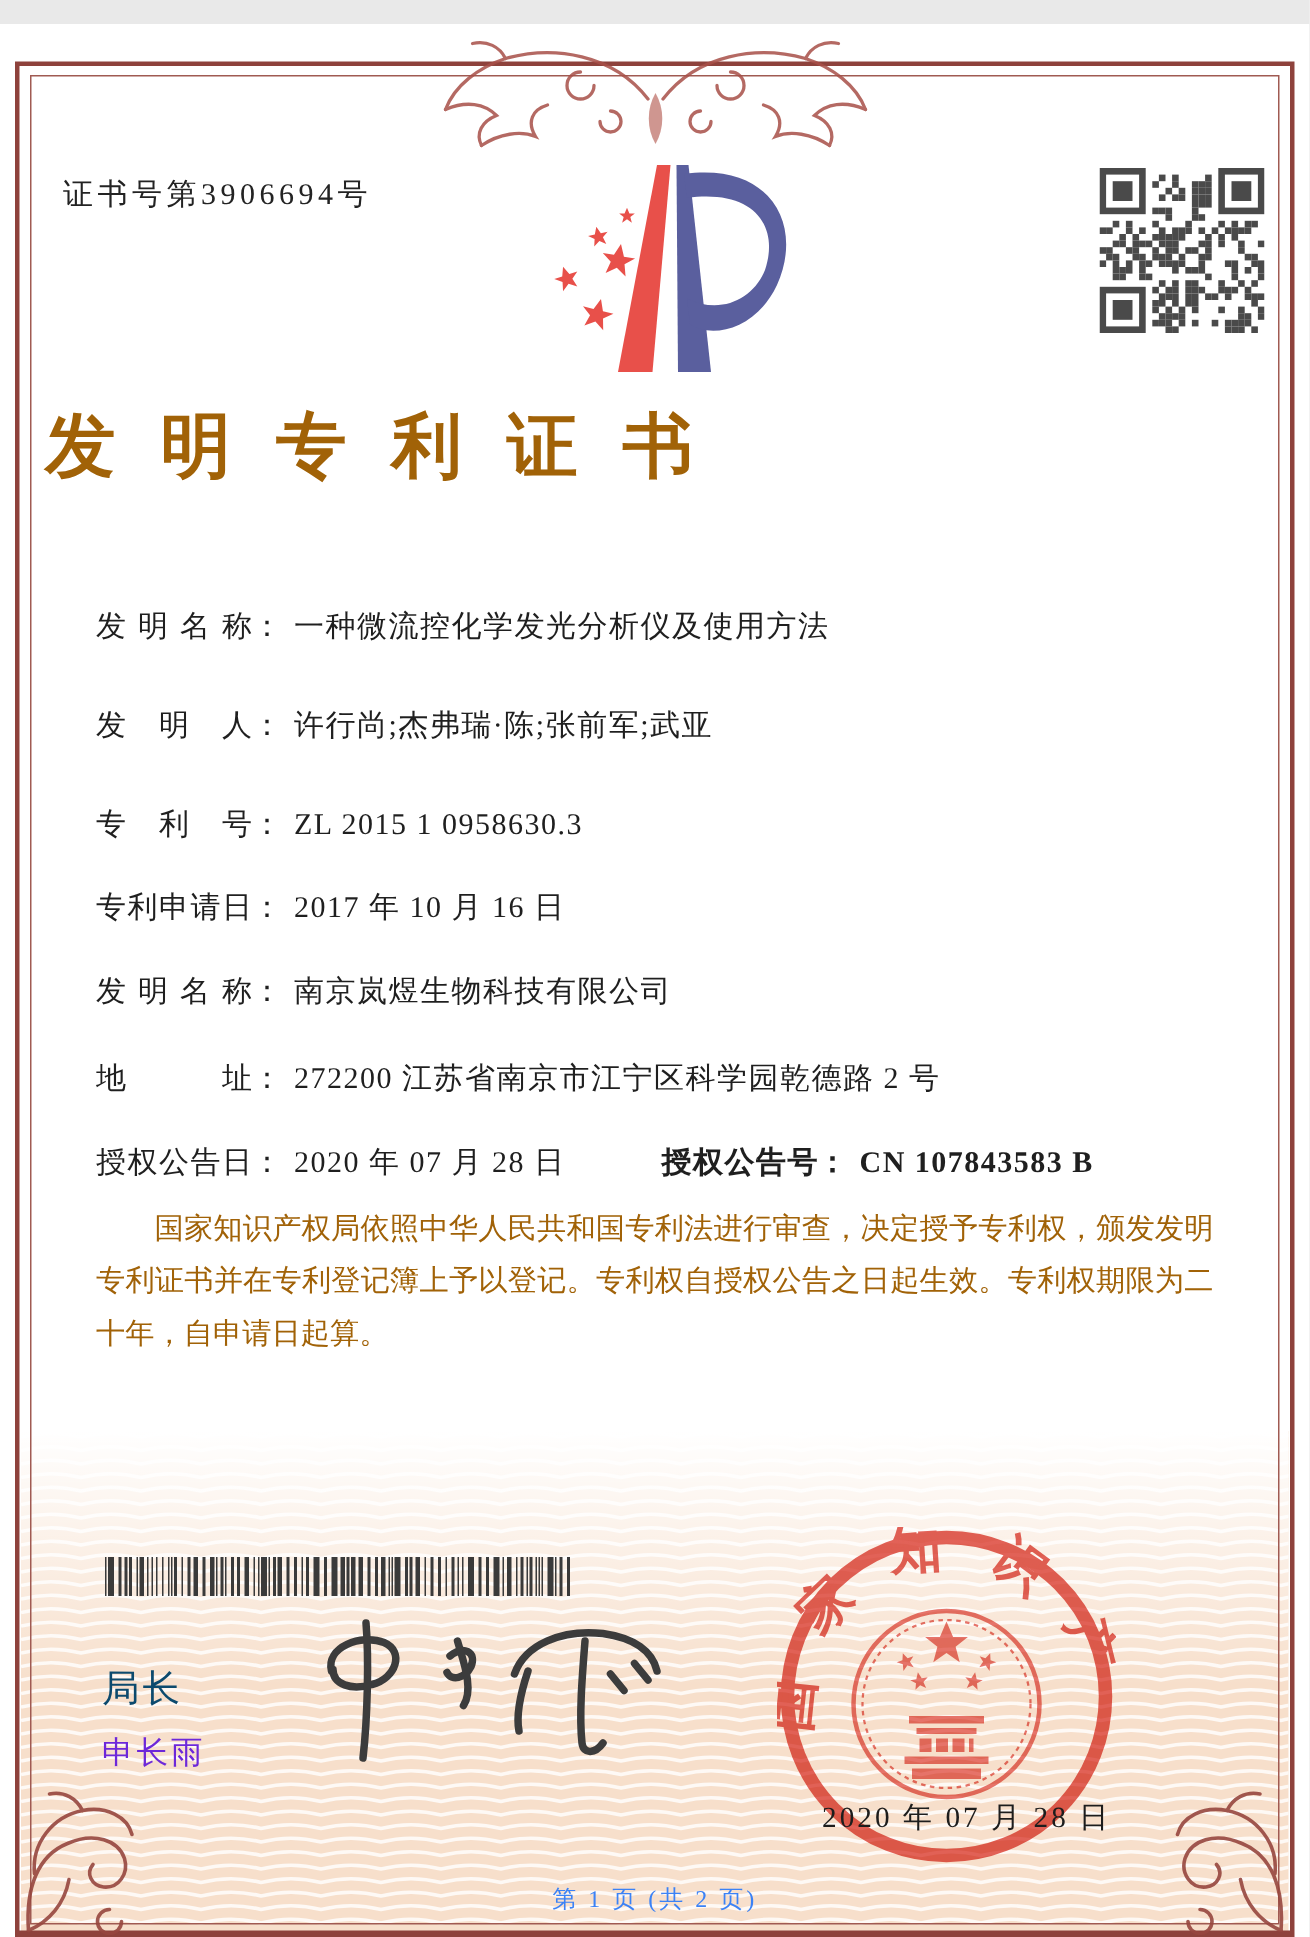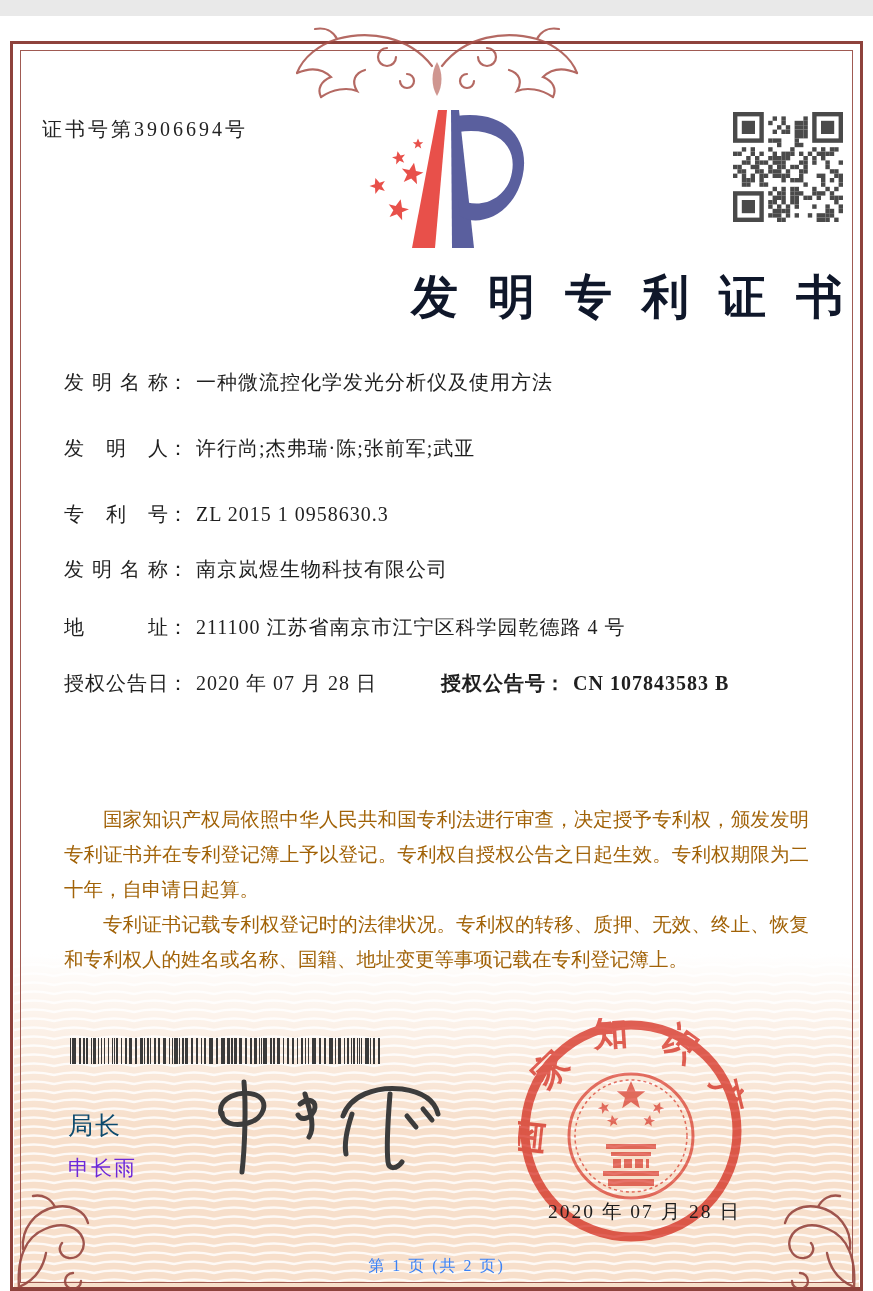--- a/index.html
+++ b/index.html
@@ -20,25 +20,25 @@
   
   .waves{position:absolute; left:14px; right:14px; top:938px; bottom:17px; z-index:1; background:#f7dfcb;}
   .waves svg{position:absolute;left:0;top:0;}
   .wave-fade{position:absolute; left:14px; right:14px; top:938px; height:170px; z-index:2;
     background:linear-gradient(#ffffff 0%, rgba(255,255,255,0) 100%);}
   
   .cert-no{position:absolute; left:42px; top:100px; font-size:20px; letter-spacing:3px; color:#232323; z-index:3;}
   .logo{position:absolute; left:352px; top:86px; z-index:3;}
   .qr{position:absolute; left:733px; top:96px; width:110px; height:110px; background:#fff; z-index:3;}
   .title{
-    position:absolute; left:0; right:0; top:250px; text-align:right; z-index:3;
-    font-size:47px; font-weight:bold; color:#0f172a; letter-spacing:30px; text-indent:30px;
+    position:absolute; left:0; right:0; top:250px; text-align:left; z-index:3;
+    font-size:47px; font-weight:bold; color:#a16207; letter-spacing:30px; text-indent:30px;
   }
   
-  .fields{position:absolute; left:64px; top:352px; right:60px; z-index:3; font-size:20px; color:#1f1f1f;}
+  .fields{position:absolute; left:64px; top:388px; right:60px; z-index:3; font-size:20px; color:#1f1f1f;}
   .frow{height:28px; line-height:28px; white-space:nowrap;}
   .flabel{display:inline-block; width:104px; text-align:justify; text-align-last:justify; vertical-align:top;}
   .fcolon{display:inline-block; margin-right:8px;}
   .fvalue{letter-spacing:1px;}
   .m1{margin-bottom:38px}.m2{margin-bottom:38px}.m3{margin-bottom:27px}
   .m4{margin-bottom:28px}.m5{margin-bottom:30px}.m6{margin-bottom:28px}
   .pair2{margin-left:64px;font-weight:bold;}
   
   .bodytext{position:absolute; left:64px; right:64px; top:786px; z-index:3;
     font-size:19.5px; line-height:35px; text-align:justify; color:#a16207;}
@@ -379,34 +379,36 @@
   <div class="fields">
     <div class="frow m1">
       <span class="flabel">发明名称</span><span class="fcolon">：</span><span class="fvalue">一种微流控化学发光分析仪及使用方法</span>
     </div>
     <div class="frow m2">
       <span class="flabel">发明人</span><span class="fcolon">：</span><span class="fvalue">许行尚;杰弗瑞·陈;张前军;武亚</span>
     </div>
     <div class="frow m3">
       <span class="flabel">专利号</span><span class="fcolon">：</span><span class="fvalue">ZL 2015 1 0958630.3</span>
     </div>
+    <div class="frow m4">
+      <span class="flabel">专利申请日</span><span class="fcolon">：</span><span class="fvalue">2017 年 10 月 16 日</span>
+    </div>
     <div class="frow m5">
       <span class="flabel">发明名称</span><span class="fcolon">：</span><span class="fvalue">南京岚煜生物科技有限公司</span>
     </div>
     <div class="frow m6">
-      <span class="flabel">地址</span><span class="fcolon">：</span><span class="fvalue">211100 江苏省南京市江宁区科学园乾德路 4 号</span>
+      <span class="flabel">地址</span><span class="fcolon">：</span><span class="fvalue">272200 江苏省南京市江宁区科学园乾德路 2 号</span>
     </div>
     <div class="frow">
       <span class="flabel">授权公告日</span><span class="fcolon">：</span><span class="fvalue">2020 年 07 月 28 日</span><span class="pair2"><span class="flabel">授权公告号</span><span class="fcolon">：</span><span class="fvalue">CN 107843583 B</span></span>
     </div>
   </div>
 
   <div class="bodytext">
     <p>国家知识产权局依照中华人民共和国专利法进行审查，决定授予专利权，颁发发明专利证书并在专利登记簿上予以登记。专利权自授权公告之日起生效。专利权期限为二十年，自申请日起算。</p>
-    <p>专利证书记载专利权登记时的法律状况。专利权的转移、质押、无效、终止、恢复和专利权人的姓名或名称、国籍、地址变更等事项记载在专利登记簿上。</p>
   </div>
 
   <svg class="barcode" id="barcodeSvg" width="316" height="26">
       <rect x="0" y="0" width="1" height="26" fill="#3a3a3a"></rect>
       <rect x="2" y="0" width="4" height="26" fill="#3a3a3a"></rect>
       <rect x="9" y="0" width="2" height="26" fill="#3a3a3a"></rect>
       <rect x="13" y="0" width="2" height="26" fill="#3a3a3a"></rect>
       <rect x="16" y="0" width="2" height="26" fill="#3a3a3a"></rect>
       <rect x="21" y="0" width="1" height="26" fill="#3a3a3a"></rect>
       <rect x="23" y="0" width="3" height="26" fill="#3a3a3a"></rect>

